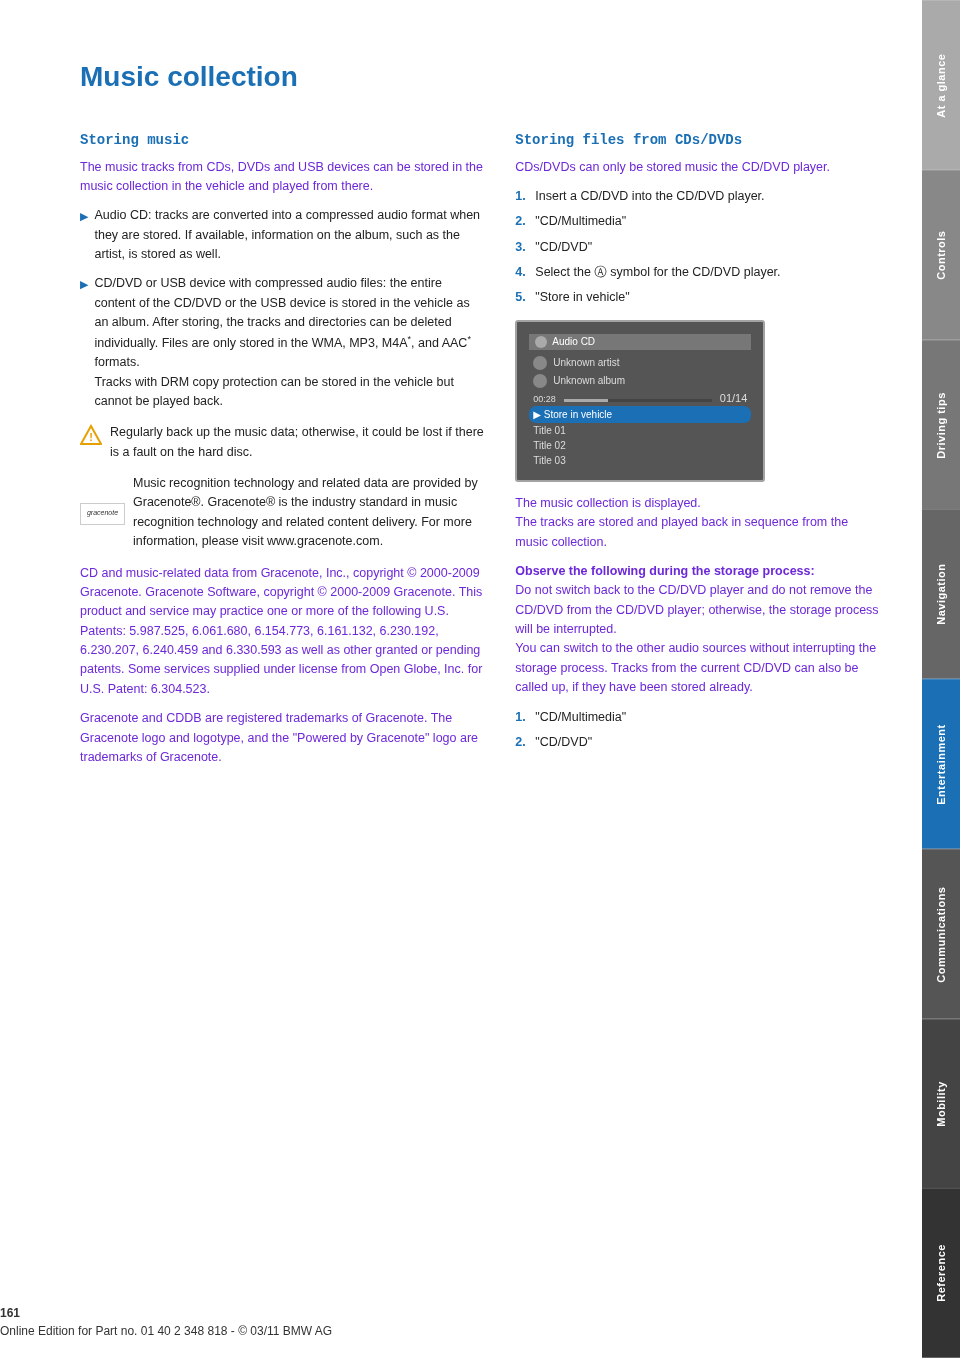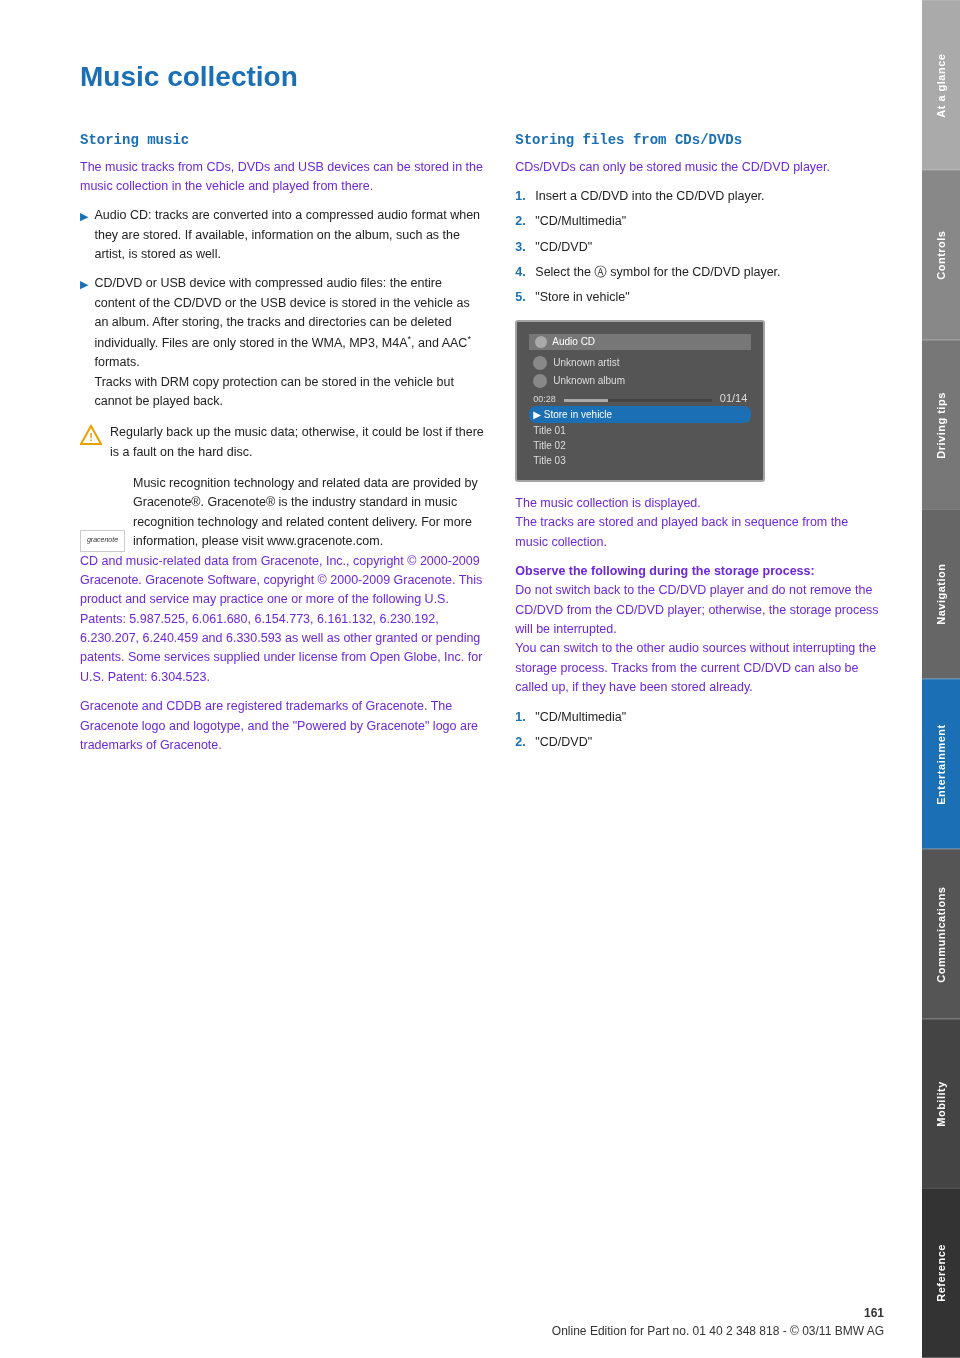--- a/index.html
+++ b/index.html
@@ -134,22 +134,23 @@
     .warning-icon {
       width: 22px;
       height: 22px;
       flex-shrink: 0;
       margin-top: 1px;
     }
 
     
     .gracenote-box {
       display: flex;
-      align-items: flex-end;
+      align-items: center;
       gap: 8px;
+      margin-bottom: 12px;
       font-size: 12.5px;
       line-height: 1.55;
     }
 
     .gracenote-logo {
       width: 45px;
       height: 22px;
       flex-shrink: 0;
       background: #fff;
       border: 1px solid #ccc;
@@ -249,21 +250,21 @@
       height: 100%;
       width: 30%;
     }
 
     
     .footer {
       position: absolute;
       bottom: 20px;
       left: 0;
       right: 38px;
-      text-align: right;
+      text-align: left;
       font-size: 11px;
       color: #555;
     }
 
     .page-number {
       font-size: 12px;
       color: #333;
       font-weight: bold;
       display: block;
       margin-bottom: 4px;

